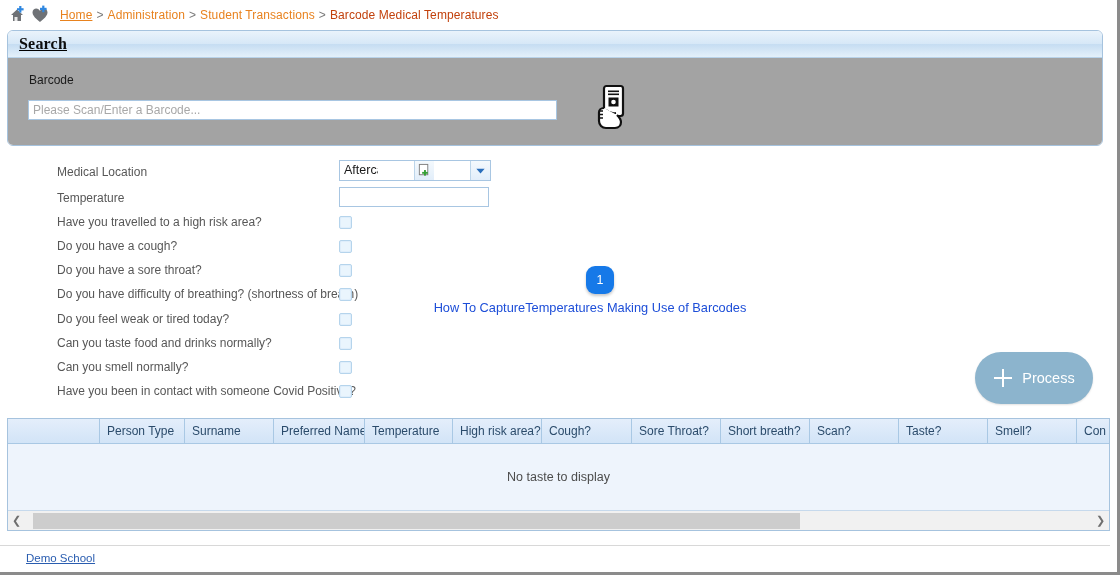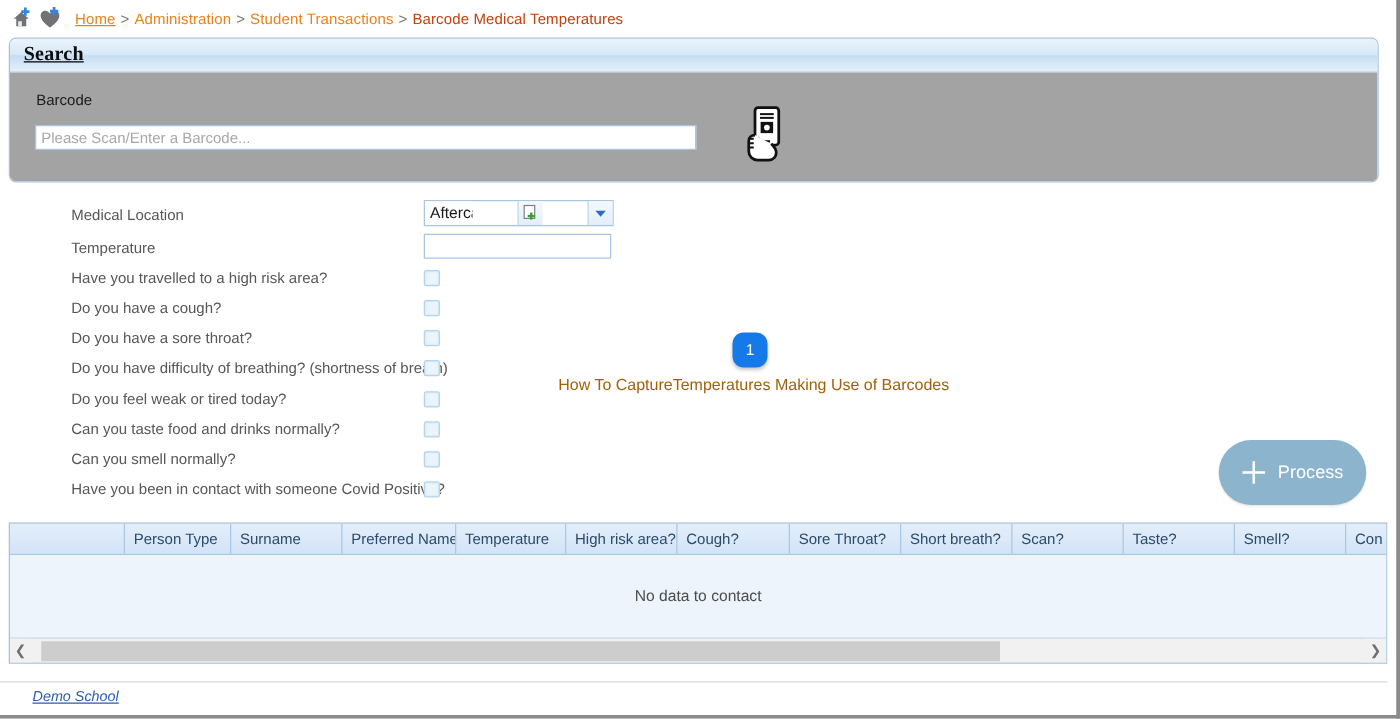--- a/index.html
+++ b/index.html
@@ -230,25 +230,25 @@
     color: #ffffff;
     font-size: 12.5px;
     display: flex;
     align-items: center;
     justify-content: center;
     box-shadow: 0 2px 3px rgba(0,0,0,.22);
     cursor: pointer;
   }
   #help-text {
     position: absolute;
-    left: 443px; top: 300px;
+    left: 430px; top: 300px;
     width: 320px;
     text-align: center;
     font-size: 12.8px;
-    color: #a16207;
+    color: #1d4ed8;
     white-space: nowrap;
   }
 
   
   #process-button {
     position: absolute;
     left: 975px; top: 352px;
     width: 118px; height: 52px;
     border-radius: 26px;
     background: #8cb4cd;
@@ -375,21 +375,20 @@
     font-size: 11.5px;
     color: #777777;
     text-decoration: underline;
     cursor: pointer;
   }
   #footer-school {
     font-size: 11.5px;
     color: #2a5db0;
     text-decoration: underline;
     cursor: pointer;
-    font-style: italic;
   }
 </style>
 </head>
 <body>
 
 <div id="page-frame">
 <div id="page-inner">
 
   <div id="breadcrumb-bar">
     <svg class="crumb-icon" viewBox="0 0 20 20">
@@ -550,21 +549,21 @@
       <div class="grid-th" style="width:89px;">High risk area?</div>
       <div class="grid-th" style="width:90px;">Cough?</div>
       <div class="grid-th" style="width:89px;">Sore Throat?</div>
       <div class="grid-th" style="width:89px;">Short breath?</div>
       <div class="grid-th" style="width:89px;">Scan?</div>
       <div class="grid-th" style="width:89px;">Taste?</div>
       <div class="grid-th" style="width:89px;">Smell?</div>
       <div class="grid-th" style="width:40px;">Con</div>
     </div>
     <div id="grid-body">
-      <div id="grid-empty">No data to contact</div>
+      <div id="grid-empty">No taste to display</div>
     </div>
     <div id="grid-scrollbar">
       <span class="sb-arrow">❮</span>
       <div id="sb-track">
         <div id="sb-thumb"></div>
       </div>
       <span class="sb-arrow">❯</span>
     </div>
   </div>
 

